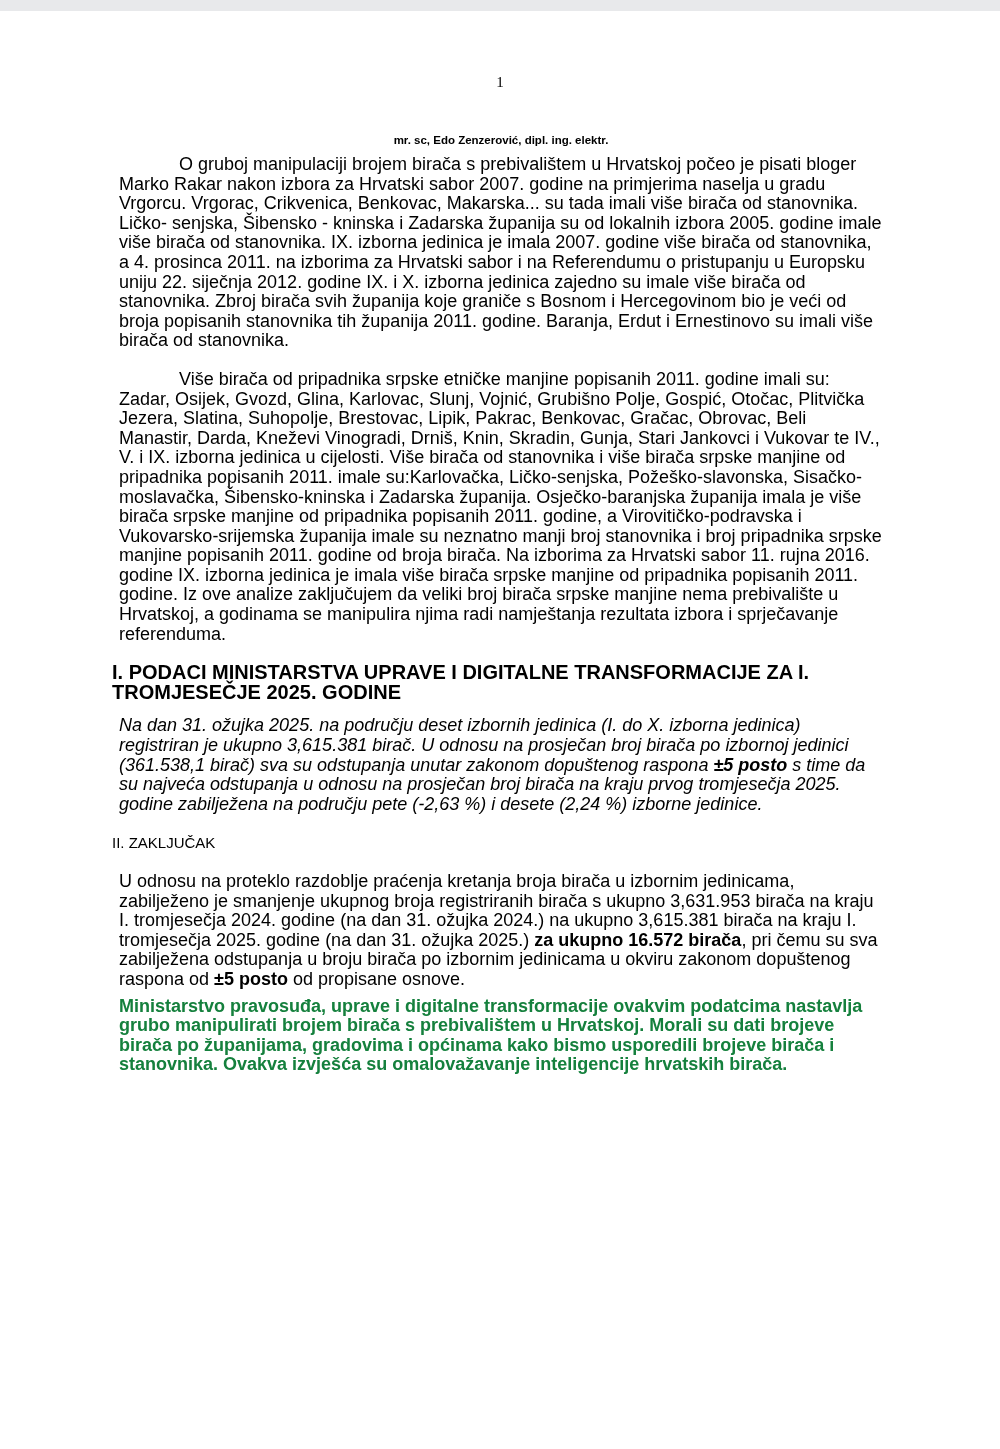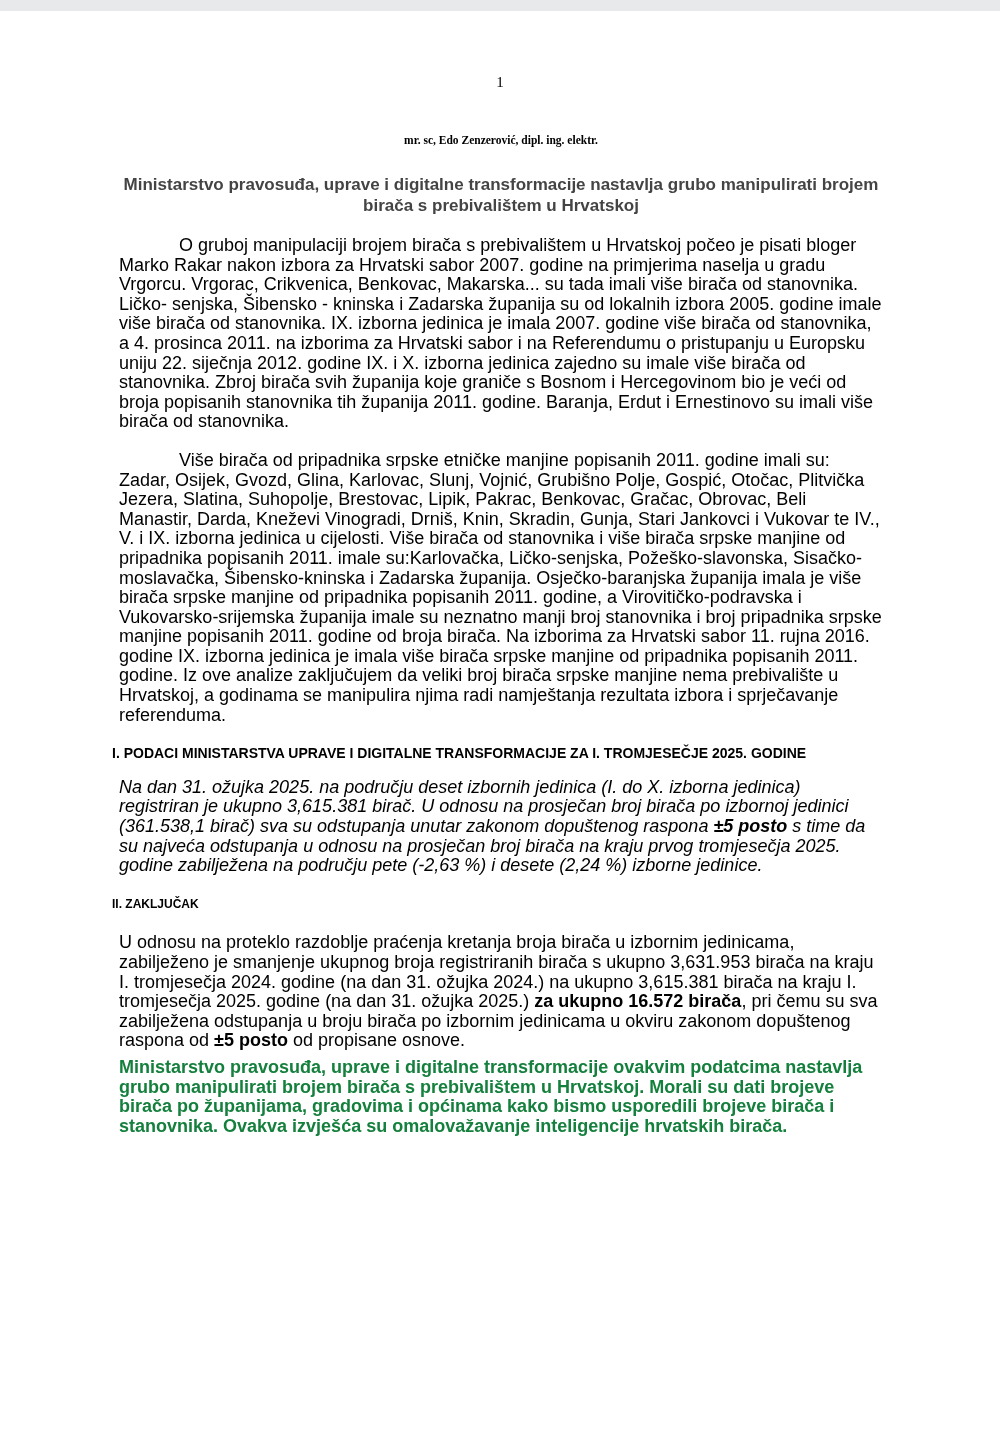--- a/index.html
+++ b/index.html
@@ -7,42 +7,41 @@
     width: 1000px; height: 1449px; background: #ffffff; overflow: hidden;
     font-family: "Liberation Sans", sans-serif; color: #000;
     position: relative;
   }
   .topbar { position: absolute; left: 0; top: 0; width: 1000px; height: 11px; background: #e8e9eb; }
   .page-number { position: absolute; top: 74px; left: 0; width: 1000px; text-align: center;
     font-family: "Liberation Serif", serif; font-size: 15px; }
   .content { position: absolute; left: 112px; top: 133px; width: 778px; }
   .title { text-align: center; font-weight: bold; font-size: 21px; line-height: 26.5px;
     letter-spacing: -0.2px; margin: 0; }
-  .author { text-align: center; font-weight: bold; font-size: 11.5px; margin: 0; line-height: 15px; font-family: Liberation Serif, serif; }
+  .author { text-align: center; font-weight: bold; font-size: 11.5px; margin: 0; line-height: 15px; }
   .subtitle { text-align: center; font-weight: bold; font-size: 17px; line-height: 21px; color: #444;
     margin: 26px 0 20px 0; }
   p { margin: 7px; font-size: 18px; line-height: 19.6px; }
   .indent { text-indent: 60px; }
   .bold { font-weight: normal; }
   .p1 { margin-bottom: 19px; }
   .p2 { margin-bottom: 19px; }
-  .h1 { font-weight: bold; font-size: 14px; line-height: 19.6px; margin-bottom: 14px; }
+  .h1 { font-weight: bold; font-size: 20px; line-height: 19.6px; margin-bottom: 14px; }
   .p3 { margin-bottom: 19px; font-style: italic; }
-  .h2 { font-weight: bold; font-size: 12px; line-height: 19.6px; margin-bottom: 19px; }
+  .h2 { font-weight: normal; font-size: 15px; line-height: 19.6px; margin-bottom: 19px; }
   .gray { color: #15803d; font-weight: bold; }
 </style>
 </head>
 <body>
 
 <div class="topbar"></div>
 <div class="page-number">1</div>
 
 <div class="content">
   <p class="author">mr. sc, Edo Zenzerović, dipl. ing. elektr.</p>
-  <p class="subtitle">Ministarstvo pravosuđa, uprave i digitalne transformacije nastavlja grubo manipulirati brojem birača s prebivalištem u Hrvatskoj</p>
 
   <p class="indent p1">O gruboj manipulaciji brojem birača s prebivalištem u Hrvatskoj počeo je pisati bloger  Marko Rakar nakon izbora za Hrvatski sabor 2007. godine na primjerima naselja u gradu Vrgorcu. Vrgorac, Crikvenica, Benkovac, Makarska... su  tada imali više birača od stanovnika. Ličko- senjska, Šibensko - kninska i Zadarska županija su od lokalnih izbora 2005. godine imale više birača od stanovnika. IX. izborna jedinica je imala 2007. godine više birača od stanovnika, a 4. prosinca 2011. na izborima za Hrvatski sabor i na Referendumu o pristupanju u Europsku uniju 22. siječnja 2012. godine IX. i X. izborna jedinica zajedno su imale više birača od stanovnika. Zbroj birača svih županija koje graniče s Bosnom i Hercegovinom bio je veći od broja popisanih stanovnika tih županija 2011. godine. Baranja, Erdut i Ernestinovo su imali više birača od stanovnika.</p>
   <p class="indent bold p2">Više birača od pripadnika srpske etničke manjine popisanih 2011. godine imali su: Zadar, Osijek, Gvozd, Glina, Karlovac, Slunj, Vojnić, Grubišno Polje, Gospić, Otočac, Plitvička Jezera, Slatina, Suhopolje, Brestovac, Lipik, Pakrac, Benkovac, Gračac, Obrovac, Beli Manastir, Darda, Kneževi Vinogradi, Drniš, Knin, Skradin, Gunja, Stari Jankovci i Vukovar te IV., V. i IX. izborna jedinica u cijelosti. Više birača od stanovnika i više birača srpske manjine od pripadnika popisanih 2011. imale su:Karlovačka, Ličko-senjska, Požeško-slavonska, Sisačko-moslavačka, Šibensko-kninska i Zadarska županija. Osječko-baranjska županija imala je više birača srpske manjine od pripadnika popisanih 2011. godine, a Virovitičko-podravska i Vukovarsko-srijemska županija imale su neznatno manji broj stanovnika i broj pripadnika srpske manjine popisanih 2011. godine od broja birača. Na izborima za Hrvatski sabor 11. rujna 2016. godine IX. izborna jedinica je imala više birača srpske manjine od pripadnika popisanih 2011. godine. Iz ove analize zaključujem da veliki broj birača srpske manjine nema prebivalište u Hrvatskoj, a godinama se manipulira njima radi namještanja rezultata izbora i sprječavanje referenduma.</p>
 
   <div class="h1">I. PODACI MINISTARSTVA UPRAVE I DIGITALNE TRANSFORMACIJE ZA I. TROMJESEČJE 2025. GODINE</div>
   <p class="p3"><span>Na dan 31. ožujka 2025. na području deset izbornih jedinica (I. do X. izborna jedinica) registriran je ukupno 3,615.381 birač. U odnosu na prosječan broj birača po izbornoj jedinici (361.538,1 birač) sva su odstupanja unutar zakonom dopuštenog raspona </span><b>±5 posto</b><span> s time da su najveća odstupanja u odnosu na prosječan broj birača na kraju prvog tromjesečja 2025. godine zabilježena na području pete (-2,63 %) i desete (2,24 %) izborne jedinice.</span></p>
 
   <div class="h2">II. ZAKLJUČAK</div>
   <p><span>U odnosu na proteklo razdoblje praćenja kretanja broja birača u izbornim jedinicama, zabilježeno je smanjenje ukupnog broja registriranih birača s ukupno 3,631.953 birača na kraju I. tromjesečja 2024. godine (na dan 31. ožujka 2024.) na ukupno 3,615.381 birača na kraju I. tromjesečja 2025. godine (na dan 31. ožujka 2025.) </span><b>za ukupno 16.572 birača</b><span>, pri čemu su sva zabilježena odstupanja u broju birača po izbornim jedinicama u okviru zakonom dopuštenog raspona od </span><b>±5 posto</b><span> od propisane osnove.</span></p>
   <p class="gray">Ministarstvo pravosuđa, uprave i digitalne transformacije ovakvim podatcima nastavlja grubo manipulirati brojem birača s prebivalištem u Hrvatskoj. Morali su dati brojeve birača po županijama, gradovima i općinama kako bismo usporedili brojeve birača i stanovnika. Ovakva izvješća su omalovažavanje inteligencije hrvatskih birača.</p>

